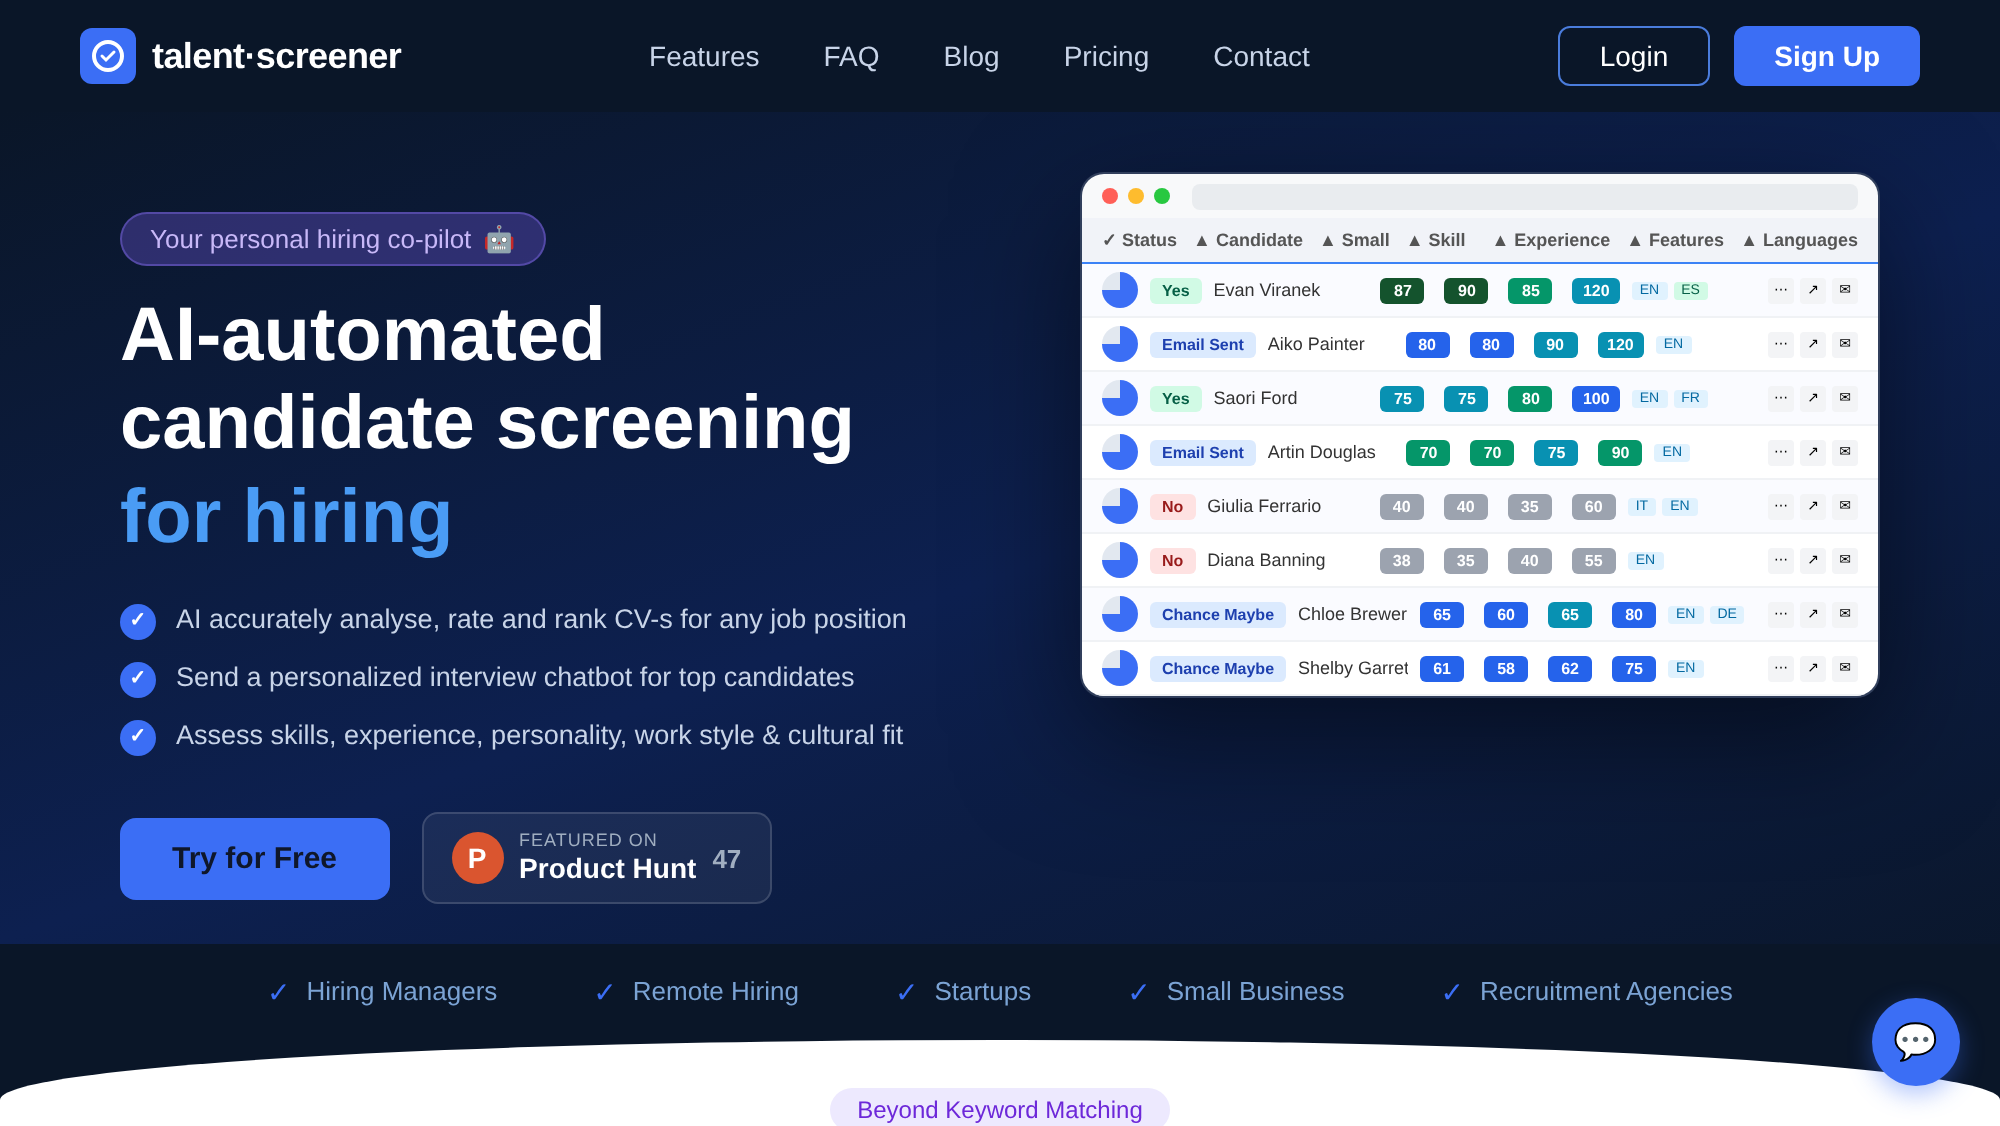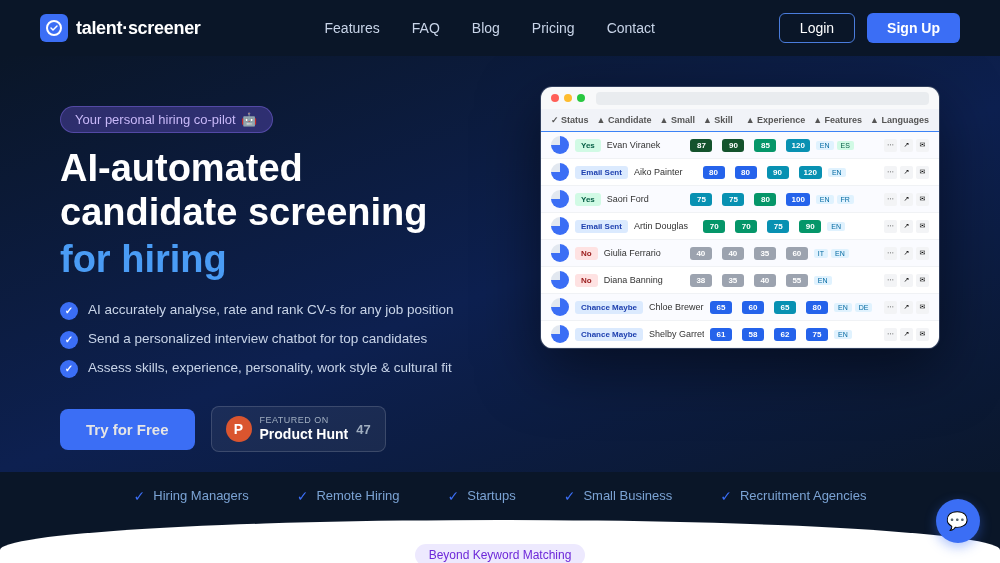--- a/index.html
+++ b/index.html
@@ -153,21 +153,21 @@
       font-weight: 700;
     }
 
     .hero-cta {
       display: flex;
       align-items: center;
       gap: 16px;
     }
     .btn-try-free {
       background: #3b6ef5;
-      color: #e5e5e5;
+      color: #0f172a;
       padding: 12px 26px;
       border-radius: 8px;
       font-size: 15px;
       font-weight: 600;
       border: none;
       cursor: pointer;
     }
     .product-hunt-badge {
       display: flex;
       align-items: center;

